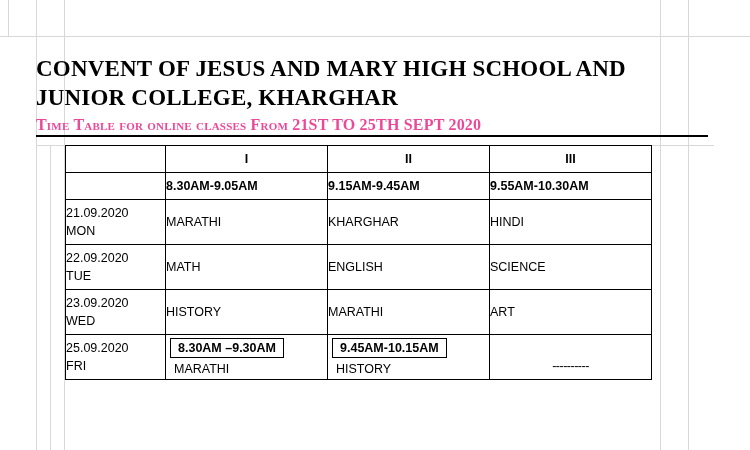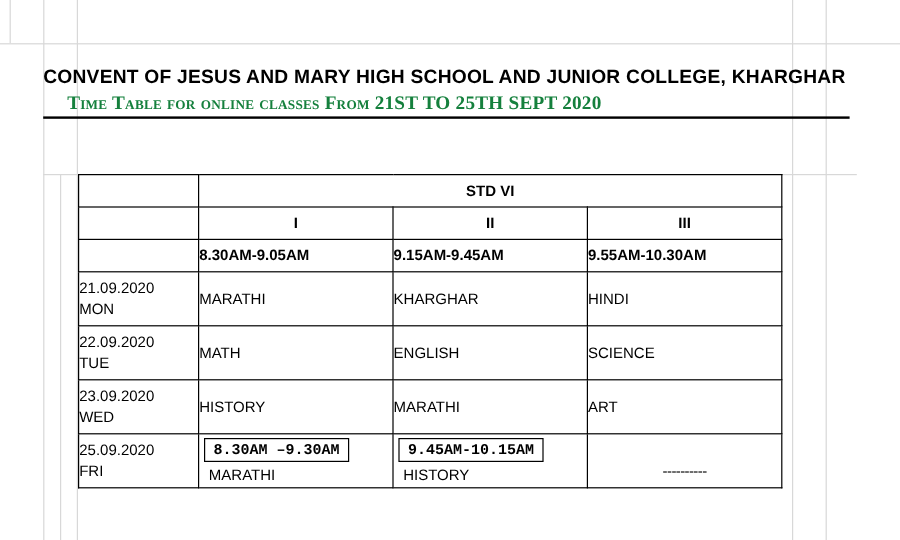--- a/index.html
+++ b/index.html
@@ -32,44 +32,43 @@
   }
 
   .title-block {
     position: absolute;
     left: 36px;
     top: 55px;
     width: 672px;
   }
 
   .school-name {
-    font-family: Liberation Sans, sans-serif;
-    font-weight: bold;
-    font-size: 16px;
+    font-family: Liberation Serif, serif;
+    font-weight: bold;
+    font-size: 23px;
     letter-spacing: 0.2px;
     line-height: 1.25;
     color: #000;
     margin: 0;
   }
 
   .subtitle-wrap {
     margin-top: 3px;
     border-bottom: 2px solid #000;
     padding-bottom: 1px;
     width: 672px;
   }
   .subtitle {
     font-family: "Liberation Serif", serif;
     font-weight: bold;
     font-size: 16px;
     letter-spacing: 0.2px;
-    color: #15803d;
+    color: #ec4899;
     margin: 0;
     font-variant: small-caps;
-    padding-left: 20px;
   }
 
   
   table.timetable {
     position: absolute;
     left: 65px;
     top: 145px;
     border-collapse: collapse;
     table-layout: fixed;
     font-family: "Liberation Sans", sans-serif;
@@ -122,21 +121,20 @@
   }
 
   
   .fri-time-box {
     display: inline-block;
     border: 1px solid #000;
     font-weight: bold;
     font-size: 12.5px;
     padding: 2px 7px;
     margin: 0 0 2px 4px;
-    font-family: Liberation Mono, monospace;
   }
   .fri-cell {
     padding: 2px 0 2px 0;
     height: 44px;
   }
   .fri-subject {
     padding-left: 8px;
     font-size: 12.5px;
     display: block;
     margin-top: 2px;
@@ -173,24 +171,20 @@
   <table class="timetable">
     <colgroup>
       <col class="col-day">
       <col class="col-period">
       <col class="col-period">
       <col class="col-period">
     </colgroup>
     <tbody>
       <tr>
         <td class="blank-corner"></td>
-        <td class="std-head" colspan="3">STD VI</td>
-      </tr>
-      <tr>
-        <td class="blank-corner"></td>
         <td class="roman">I</td>
         <td class="roman">II</td>
         <td class="roman">III</td>
       </tr>
       <tr>
         <td class="blank-corner"></td>
         <td class="timeslot">8.30AM-9.05AM</td>
         <td class="timeslot">9.15AM-9.45AM</td>
         <td class="timeslot">9.55AM-10.30AM</td>
       </tr>

